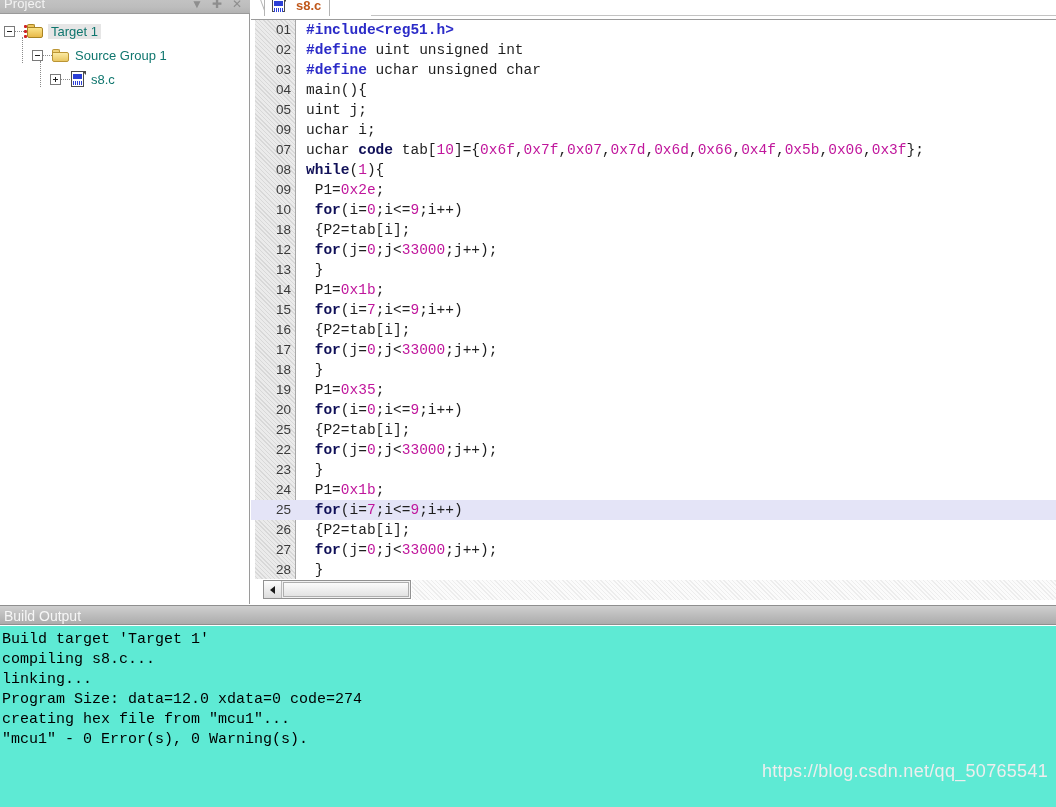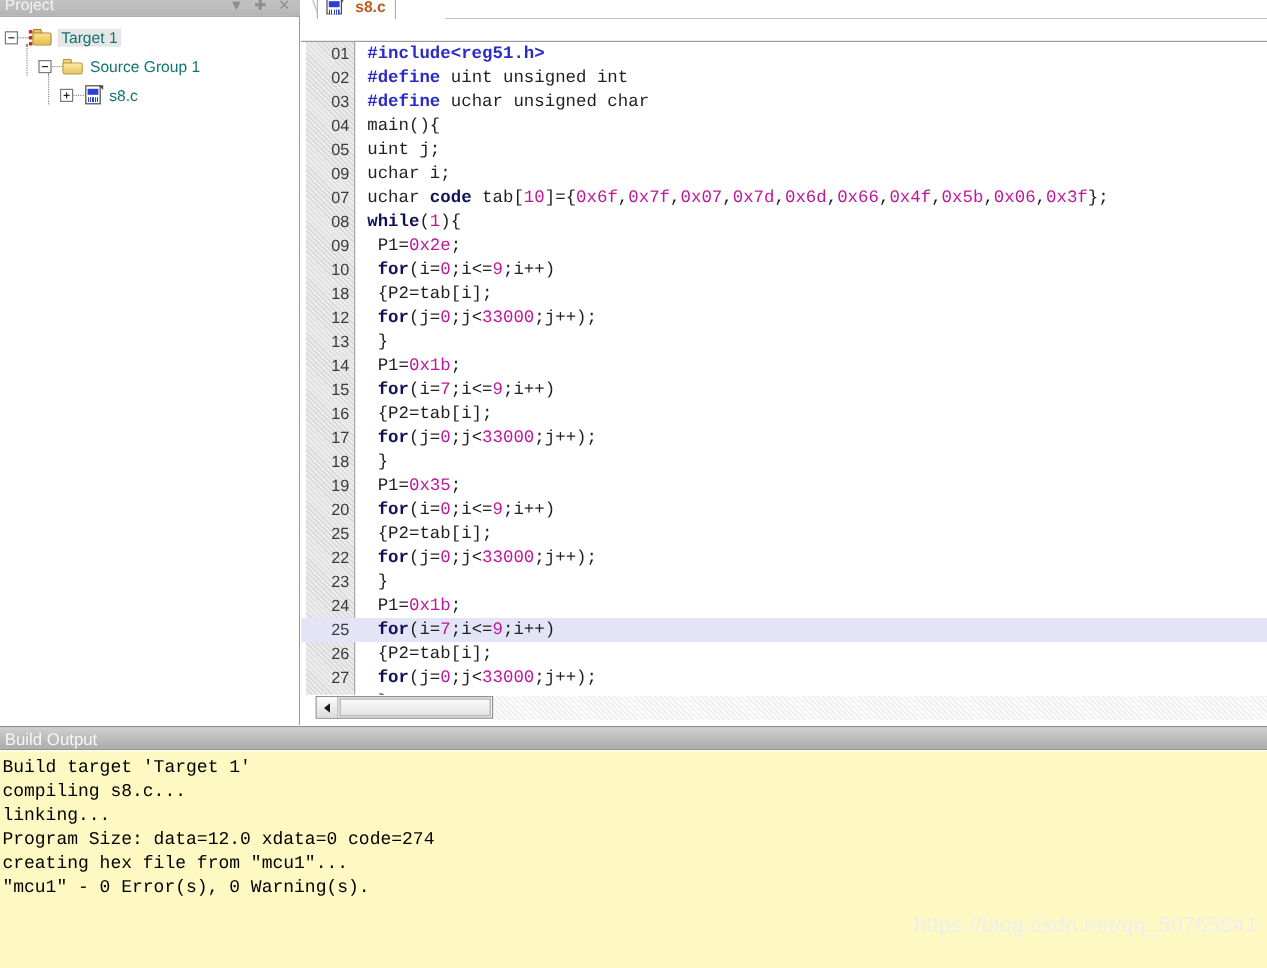--- a/index.html
+++ b/index.html
@@ -146,21 +146,21 @@
     border-right: 1px solid #b4b4b4;
     transform: skewX(20deg); transform-origin: bottom left;
     background: #fff;
   }
   #tabstrip-filler {
     position: absolute; left: 120px; top: 0; right: 0; height: 16px;
     background: #ffffff; border-bottom: 1px solid #c3c3c3;
   }
 
   #code-area {
-    position: absolute; left: 0; top: 34px; width: 805px; height: 562px;
+    position: absolute; left: 0; top: 19px; width: 805px; height: 562px;
     background: #ffffff; overflow: hidden;
     border-top: 1px solid #9b9b9b;
   }
   #gutter {
     position: absolute; left: 0; top: 0; width: 45px; height: 100%;
     background-color: #ebebeb;
     background-image:
       repeating-linear-gradient(45deg,#d8d8d8 0 1px, transparent 1px 3px);
     border-right: 1px solid #a8a8a8;
   }
@@ -226,21 +226,21 @@
     position: absolute; left: 0; top: 0; width: 1056px; height: 20px;
     background: linear-gradient(to bottom,#cfcfcf 0%,#bdbdbd 50%,#acacac 100%);
     border-top: 1px solid #8f8f8f; border-bottom: 1px solid #8f8f8f;
   }
   #build-title {
     position: absolute; left: 4px; top: 2px;
     font-size: 14px; color: #f6f6f6;
   }
   #build-body {
     position: absolute; left: 0; top: 21px; width: 1056px; bottom: 0;
-    background: #fef9c3; padding: 4px 0 4px 2px;
+    background: #5eead4; padding: 4px 0 4px 2px;
     font-family: "Liberation Mono","DejaVu Sans Mono", monospace;
     font-size: 15px; color: #000; line-height: 20px;
   }
   .bline { white-space: pre; }
 
   #watermark {
     position: absolute; right: 8px; bottom: 18px;
     font-size: 18px; color: #eeeeee; letter-spacing: .3px;
     font-family: "Liberation Sans", sans-serif;
     user-select: none;

